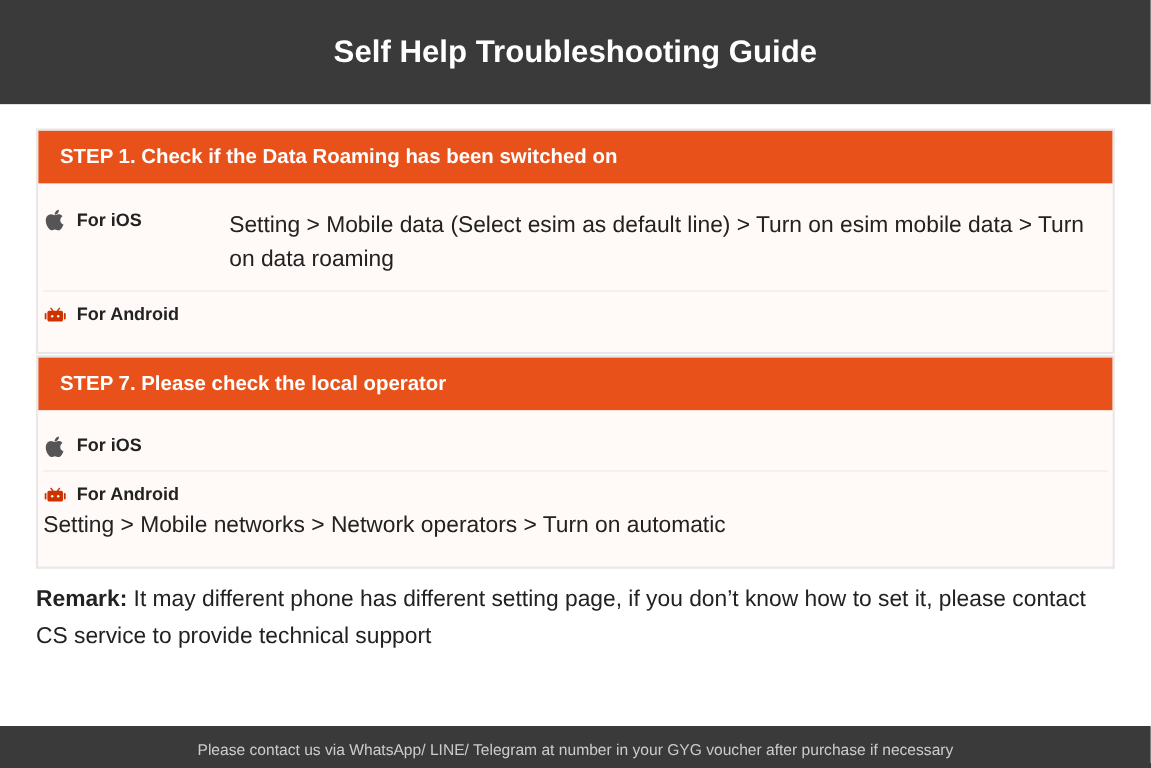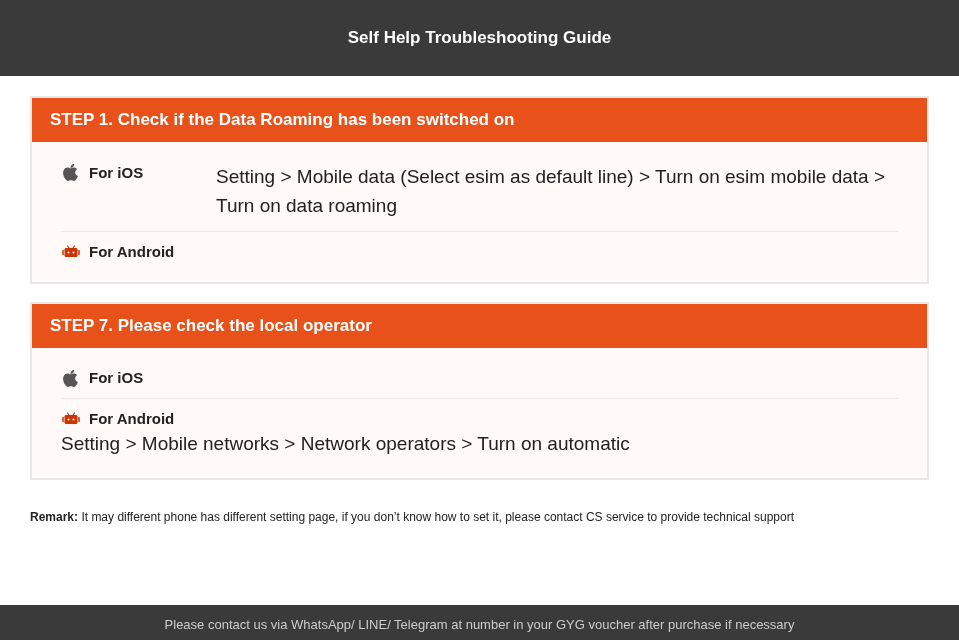--- a/index.html
+++ b/index.html
@@ -18,45 +18,45 @@
     }
 
     .header {
       background: #3a3a3a;
       color: #ffffff;
       text-align: center;
       padding: 28px 20px;
     }
 
     .header h1 {
-      font-size: 17px;
+      font-size: 26px;
       font-weight: bold;
     }
 
     .main-content {
       flex: 1;
       padding: 20px 30px;
       background: #ffffff;
     }
 
     .step-card {
       border: 2px solid #e8e8e8;
-      margin-bottom: 18px;
+      margin-bottom: 1px;
     }
 
     .step-header {
       background: #e8521a;
       color: #ffffff;
       padding: 12px 18px;
       font-size: 17px;
       font-weight: bold;
     }
 
     .step-body {
-      padding: 10px 29px;
+      padding: 10px 4px;
       background: #fff9f7;
     }
 
     .step-row {
       display: flex;
       align-items: flex-start;
       padding: 10px 0;
       border-bottom: 1px solid #f0e8e5;
     }
 
@@ -77,21 +77,21 @@
 
     .step-text {
       font-size: 19px;
       color: #222;
       line-height: 1.55;
       flex: 1;
     }
 
     .remark-section {
       padding: 10px 0 8px 0;
-      font-size: 12px;
+      font-size: 19px;
       color: #222;
       line-height: 1.6;
     }
 
     .remark-section strong {
       font-weight: bold;
     }
 
     .footer {
       background: #3a3a3a;

